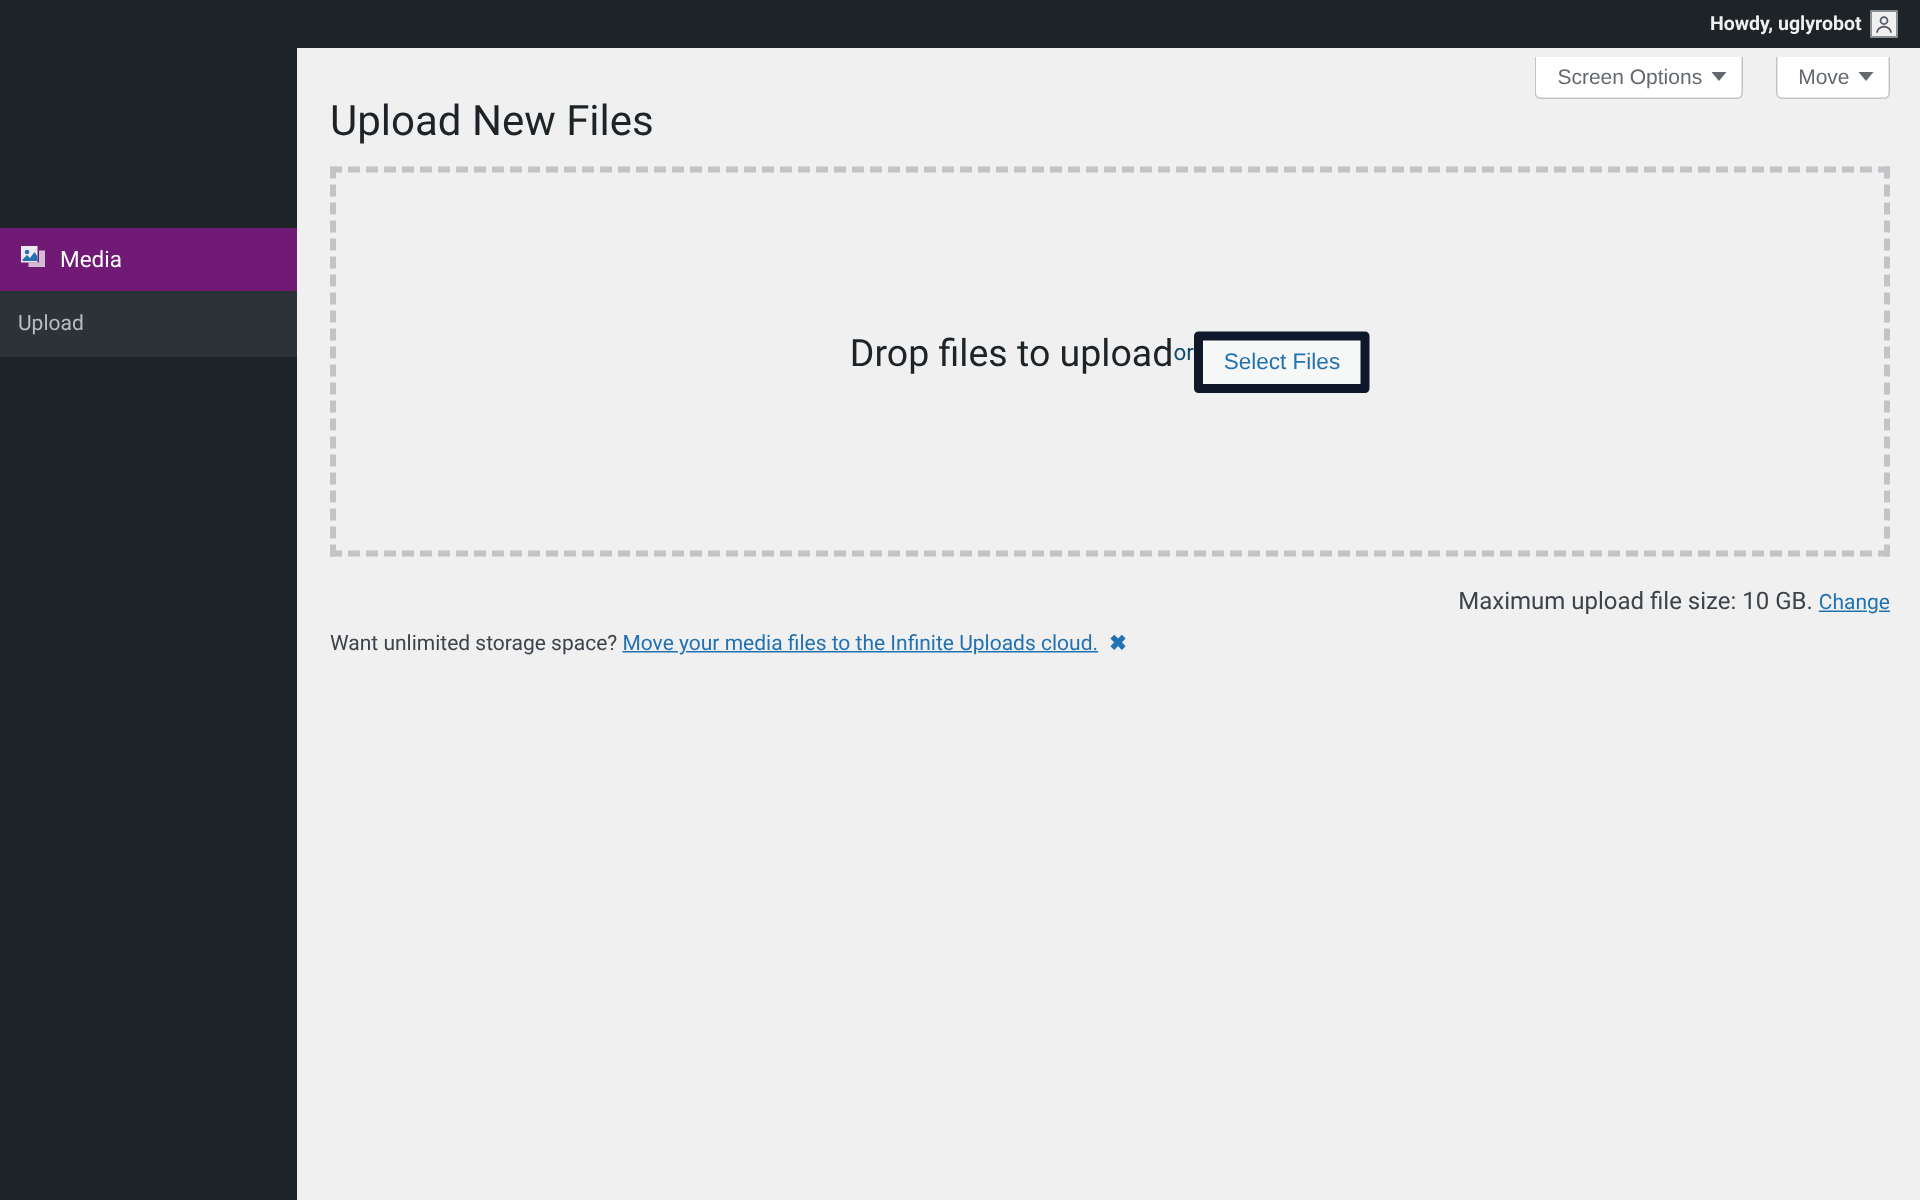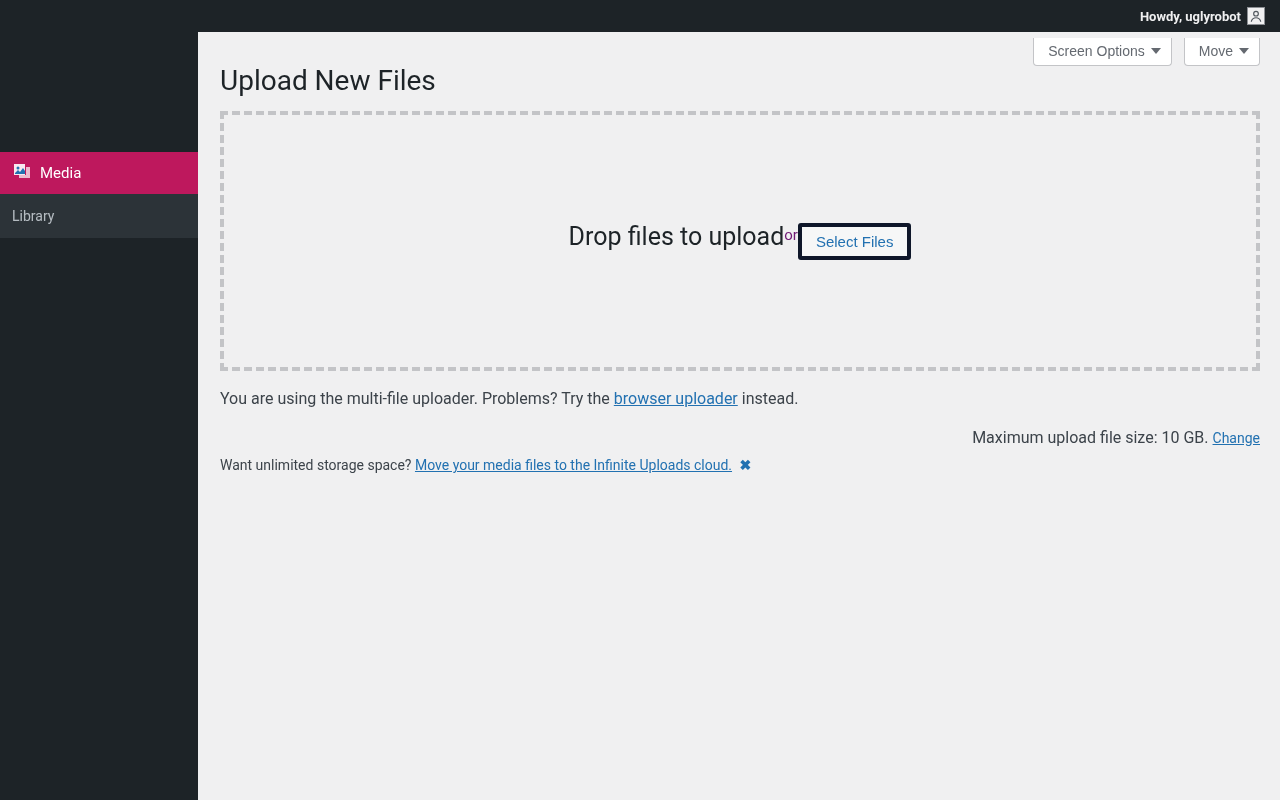--- a/index.html
+++ b/index.html
@@ -50,21 +50,21 @@
       background: #1d2327;
       color: #f0f0f1;
     }
     .menu-top {
       display: flex;
       align-items: center;
       height: 42px;
       padding: 0 12px;
       font-size: 15px;
       color: #fff;
-      background: #be185d;
+      background: #701a75;
       position: relative;
       margin-top: 120px;
       cursor: pointer;
     }
     .menu-top .arrow {
       position: absolute;
       right: -8px;
       top: 50%;
       transform: translateY(-50%);
       width: 0; height: 0;
@@ -96,21 +96,21 @@
       right: 0;
       bottom: 0;
       background: #f0f0f1;
       padding: 0;
     }
     .screen-meta-links {
       position: absolute;
       top: 6px;
       right: 20px;
       display: flex;
-      gap: 12px;
+      gap: 22px;
     }
     .screen-meta-btn {
       background: #fff;
       border: 1px solid #c3c4c7;
       border-top: none;
       border-radius: 0 0 4px 4px;
       padding: 3px 10px 4px 14px;
       font-size: 14px;
       color: #646970;
       cursor: pointer;
@@ -142,26 +142,26 @@
       justify-content: center;
       margin-bottom: 18px;
     }
     .drag-drop .dd-title {
       font-size: 25px;
       color: #1d2327;
       margin-bottom: 10px;
     }
     .drag-drop .dd-or {
       font-size: 15px;
-      color: #701a75;
+      color: #0c4a6e;
       margin-bottom: 12px;
     }
     .button-secondary {
       background: #f6f7f7;
-      border: 4px solid #0f172a;
+      border: 6px solid #0f172a;
       color: #2271b1;
       padding: 6px 14px;
       font-size: 15px;
       border-radius: 3px;
       cursor: pointer;
     }
     .upload-info {
       font-size: 16px;
       color: #3c434a;
       margin: 18px 0 0;
@@ -214,21 +214,21 @@
           <path d="M2 3h11v11H2z" opacity="0.9"></path>
           <path d="M14 6h4v11H7v-3h7z" opacity="0.7"></path>
           <circle cx="6" cy="7" r="1.5" fill="#2271b1"></circle>
           <path d="M3 12l3-3 2 2 3-4 2 3v3H3z" fill="#2271b1"></path>
         </svg>
     </span>
     <span>Media</span>
     <span class="arrow"></span>
   </div>
   <div class="submenu">
-    <a>Library</a>
+    <a>Upload</a>
   </div>
 </div>
 
 <div id="wpbody">
   <div class="screen-meta-links">
     <button class="screen-meta-btn">
       <span>Screen Options</span>
       <span class="tri"></span>
     </button>
     <button class="screen-meta-btn">
@@ -239,23 +239,20 @@
 
   <div class="wrap">
     <h1>Upload New Files</h1>
 
     <div class="drag-drop">
       <div class="dd-title">Drop files to upload</div>
       <div class="dd-or">or</div>
       <button class="button-secondary">Select Files</button>
     </div>
 
-    <p class="upload-info">
-      <span>You are using the multi-file uploader. Problems? Try the </span><a>browser uploader</a><span> instead.</span>
-    </p>
 
     <p class="max-size">
       <span>Maximum upload file size: </span><span>10 GB.</span>
       <a class="change">Change</a>
     </p>
 
     <p class="promo">
       <span>Want unlimited storage space? </span><a>Move your media files to the Infinite Uploads cloud.</a>
       <span class="dismiss">✖</span>
     </p>

